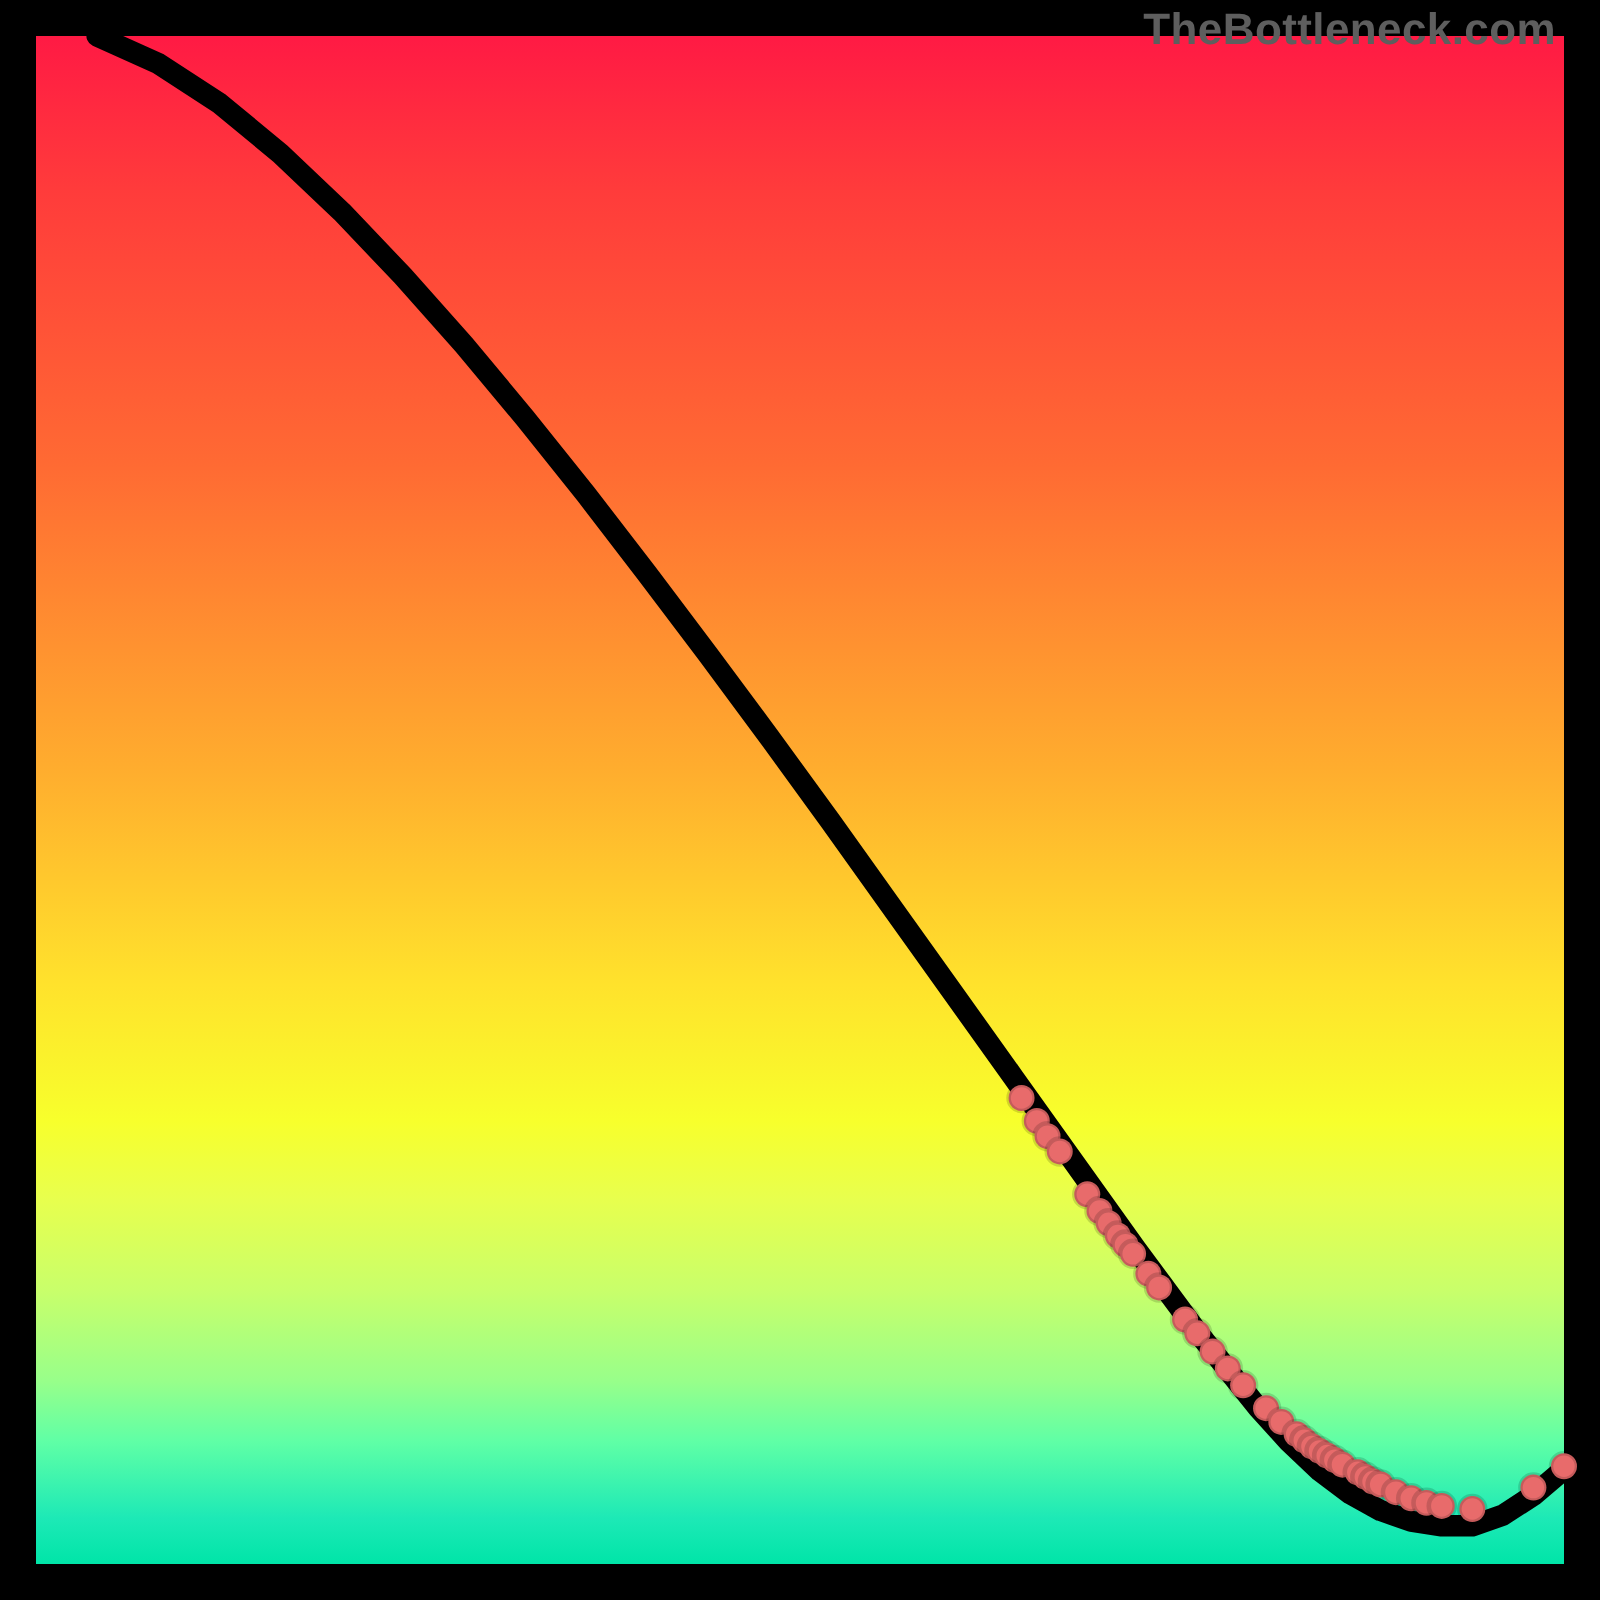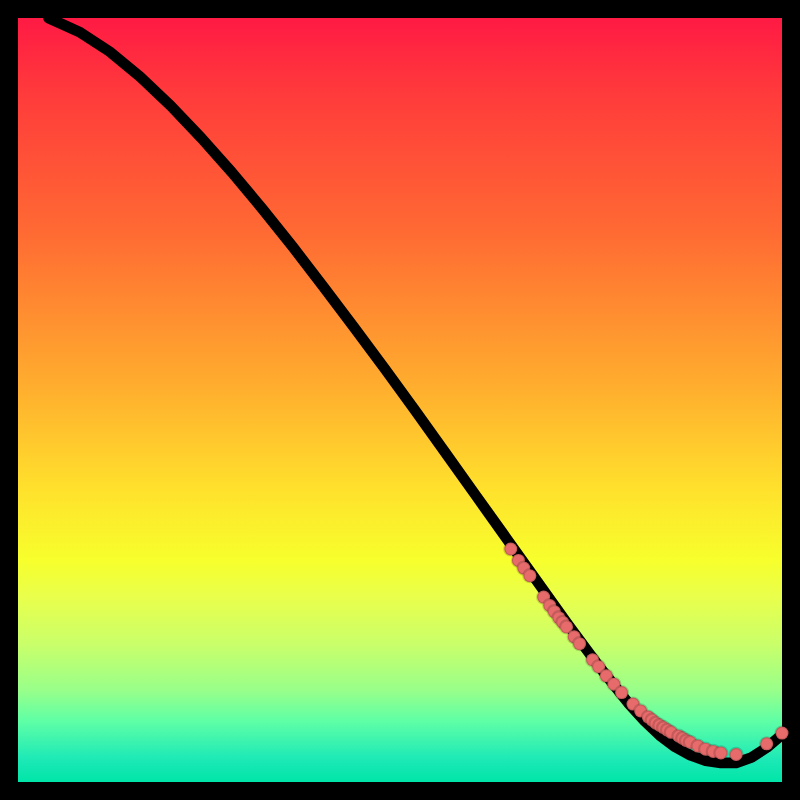--- a/index.html
+++ b/index.html
@@ -66,20 +66,21 @@
     fill: #e86b6b;
     stroke: rgba(0,0,0,0.15);
     stroke-width: 0.3;
   }
 </style>
 </head>
 <body>
 
 <div class="stage">
   <div class="plot"></div>
+  <div class="watermark">TheBottleneck.com</div>
   <svg class="overlay" viewBox="0 0 100 100" preserveAspectRatio="none">
     <path id="curve-path" class="curve" d="M4.00 0.00 L8.00 1.80 L12.00 4.40 L16.00 7.70 L20.00 11.50 L24.00 15.70 L28.00 20.20 L32.00 25.00 L36.00 30.00 L40.00 35.20 L44.00 40.50 L48.00 45.90 L52.00 51.40 L56.00 57.00 L60.00 62.60 L64.00 68.20 L68.00 73.80 L72.00 79.40 L76.00 84.80 L80.00 89.80 L82.00 92.00 L84.00 93.90 L86.00 95.40 L88.00 96.50 L90.00 97.20 L92.00 97.50 L94.00 97.50 L96.00 96.80 L98.00 95.50 L100.00 93.80" stroke="#000000"></path>
     <g id="points-group">
         <circle cx="64.5" cy="69.5" r="0.85" class="pt" fill="#e86b6b"></circle>
         <circle cx="65.5" cy="71" r="0.85" class="pt" fill="#e86b6b"></circle>
         <circle cx="66.2" cy="72" r="0.85" class="pt" fill="#e86b6b"></circle>
         <circle cx="67" cy="73" r="0.85" class="pt" fill="#e86b6b"></circle>
         <circle cx="68.8" cy="75.8" r="0.85" class="pt" fill="#e86b6b"></circle>
         <circle cx="69.6" cy="76.9" r="0.85" class="pt" fill="#e86b6b"></circle>
         <circle cx="70.2" cy="77.7" r="0.85" class="pt" fill="#e86b6b"></circle>

